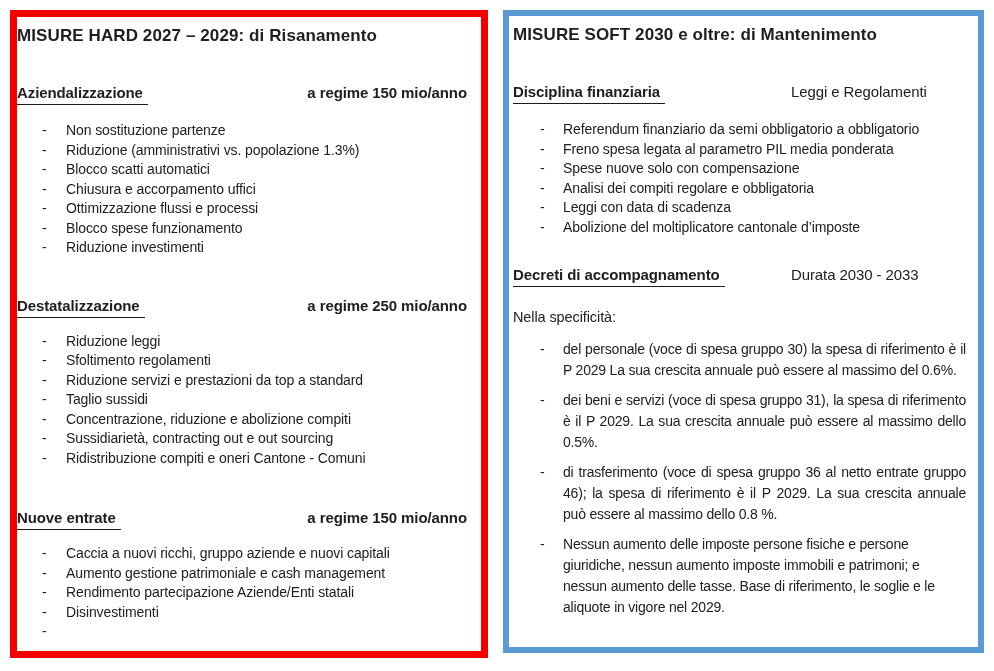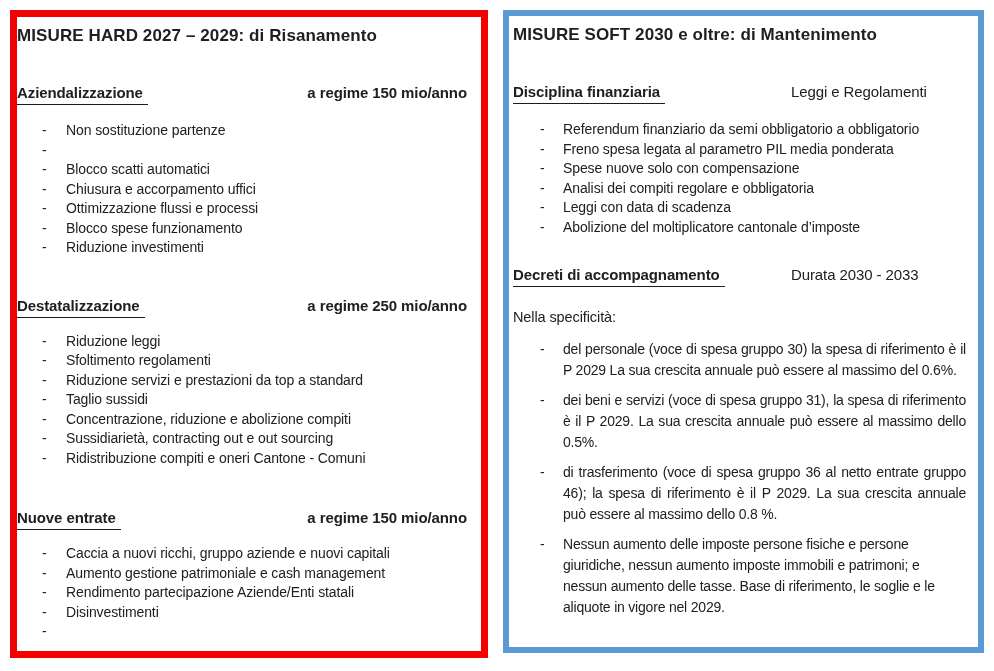--- a/index.html
+++ b/index.html
@@ -77,20 +77,21 @@
     <span class="heading">Aziendalizzazione</span>
     <span class="annotation bold">a regime 150 mio/anno</span>
   </div>
   <ul class="items mt-list1">
     <li class="item">
         <span class="dash">-</span>
         <span>Non sostituzione partenze</span>
       </li>
     <li class="item">
         <span class="dash">-</span>
+        <span>Riduzione (amministrativi vs. popolazione 1.3%)</span>
       </li>
     <li class="item">
         <span class="dash">-</span>
         <span>Blocco scatti automatici</span>
       </li>
     <li class="item">
         <span class="dash">-</span>
         <span>Chiusura e accorpamento uffici</span>
       </li>
     <li class="item">

